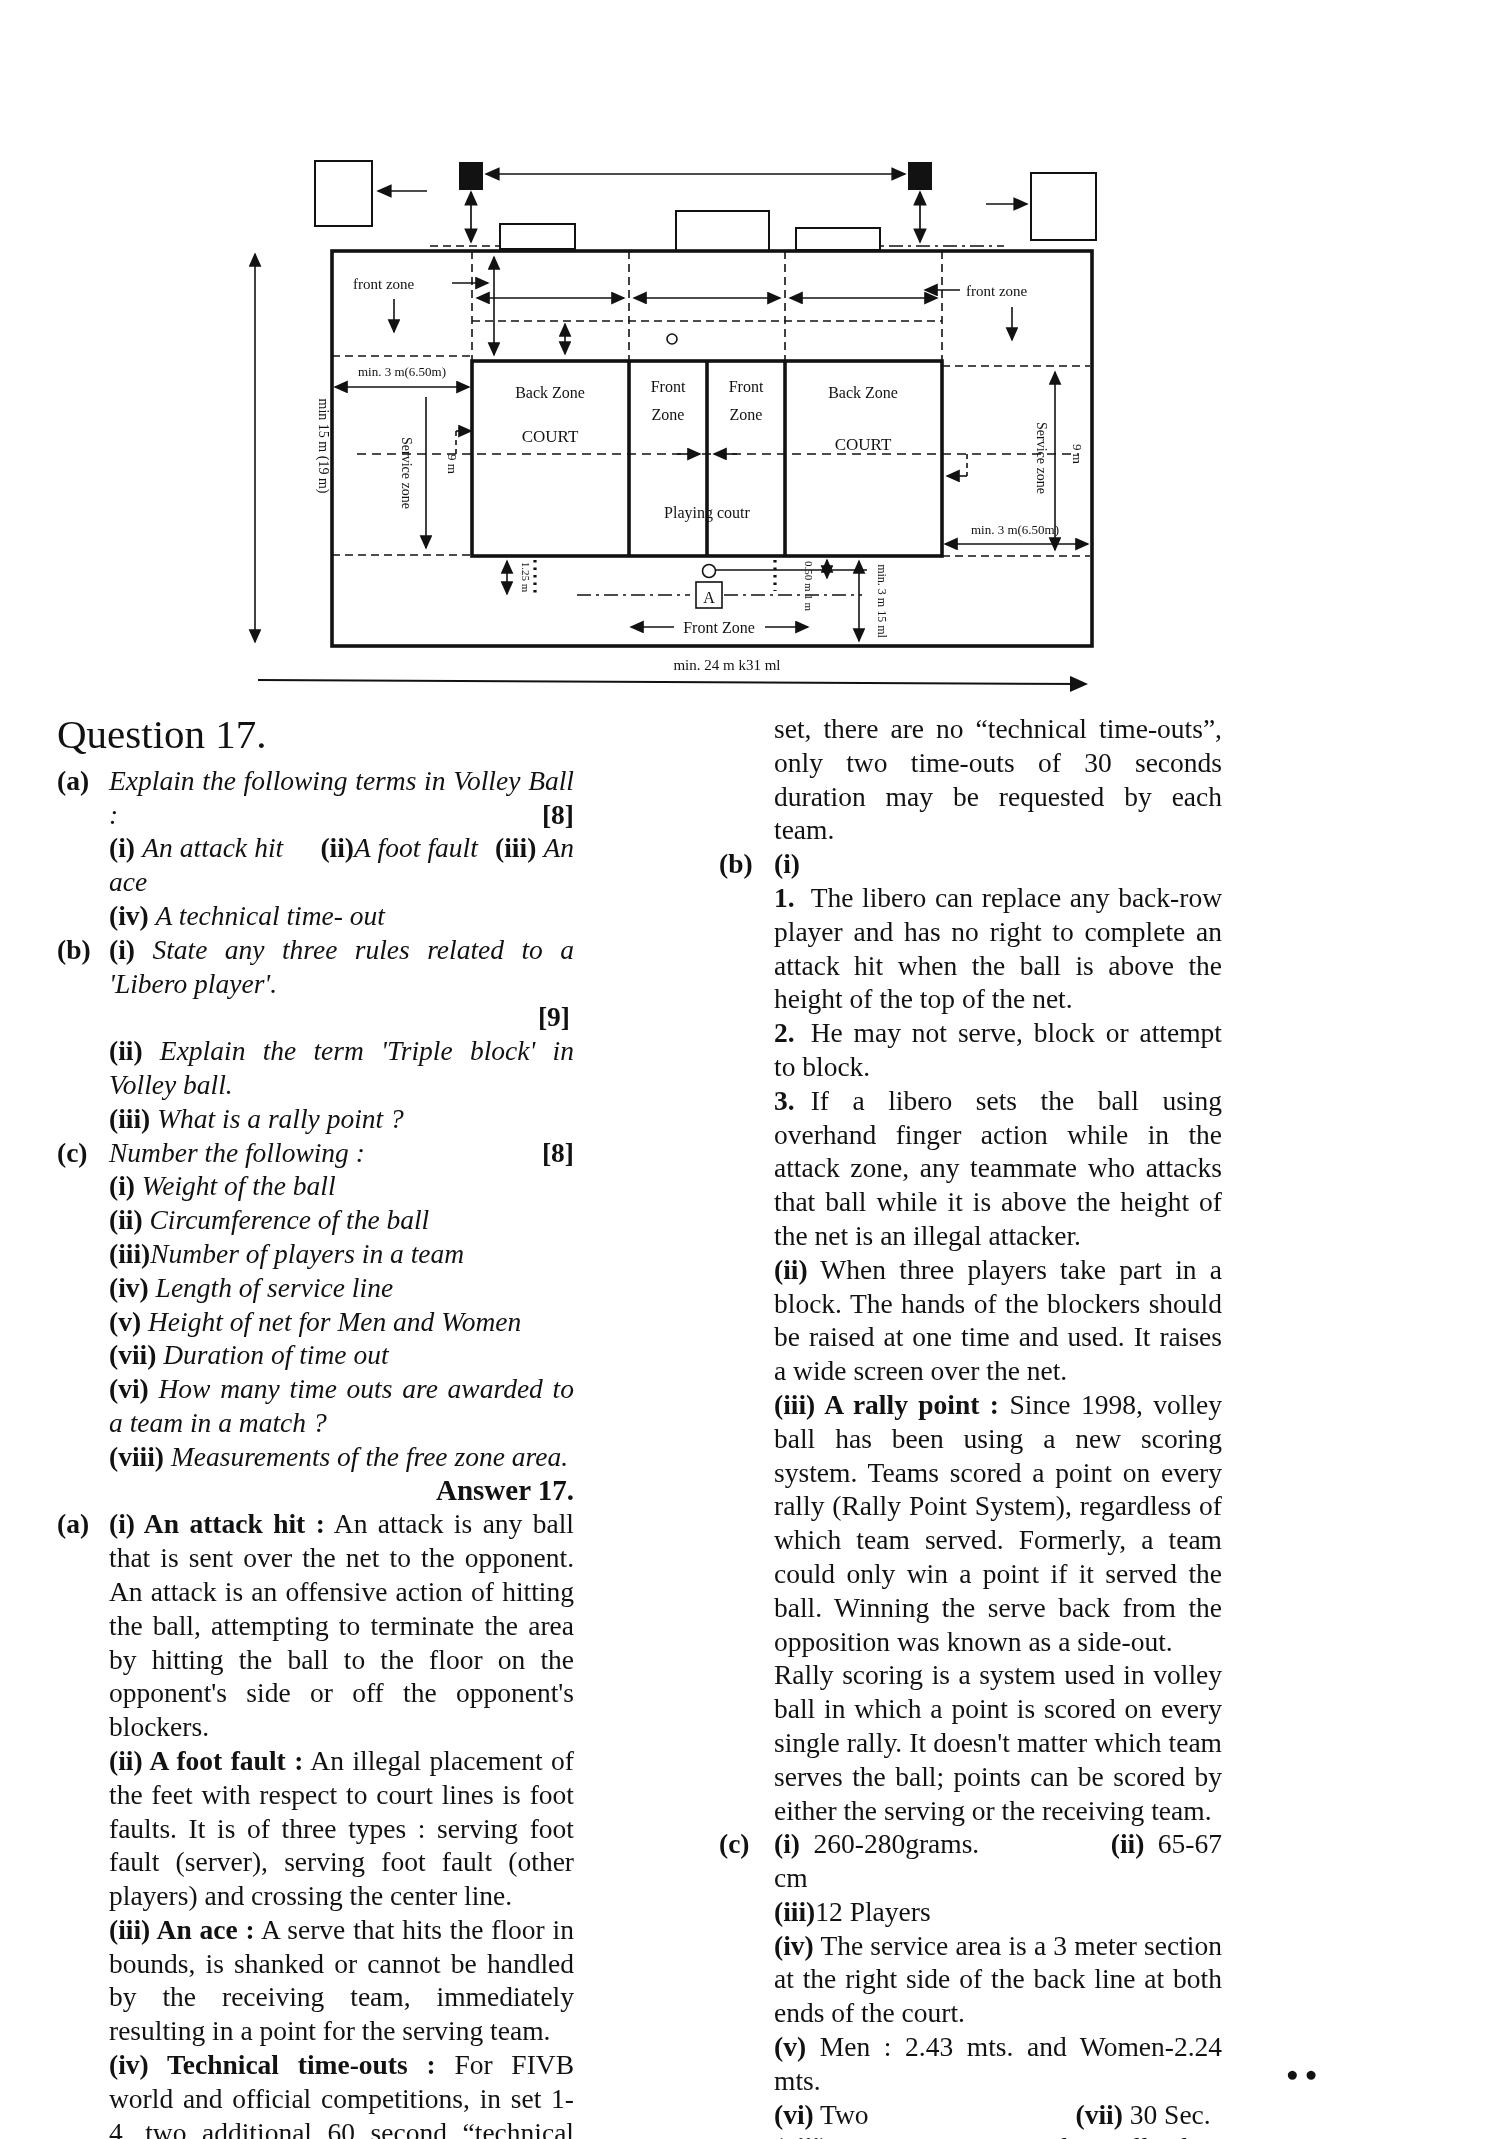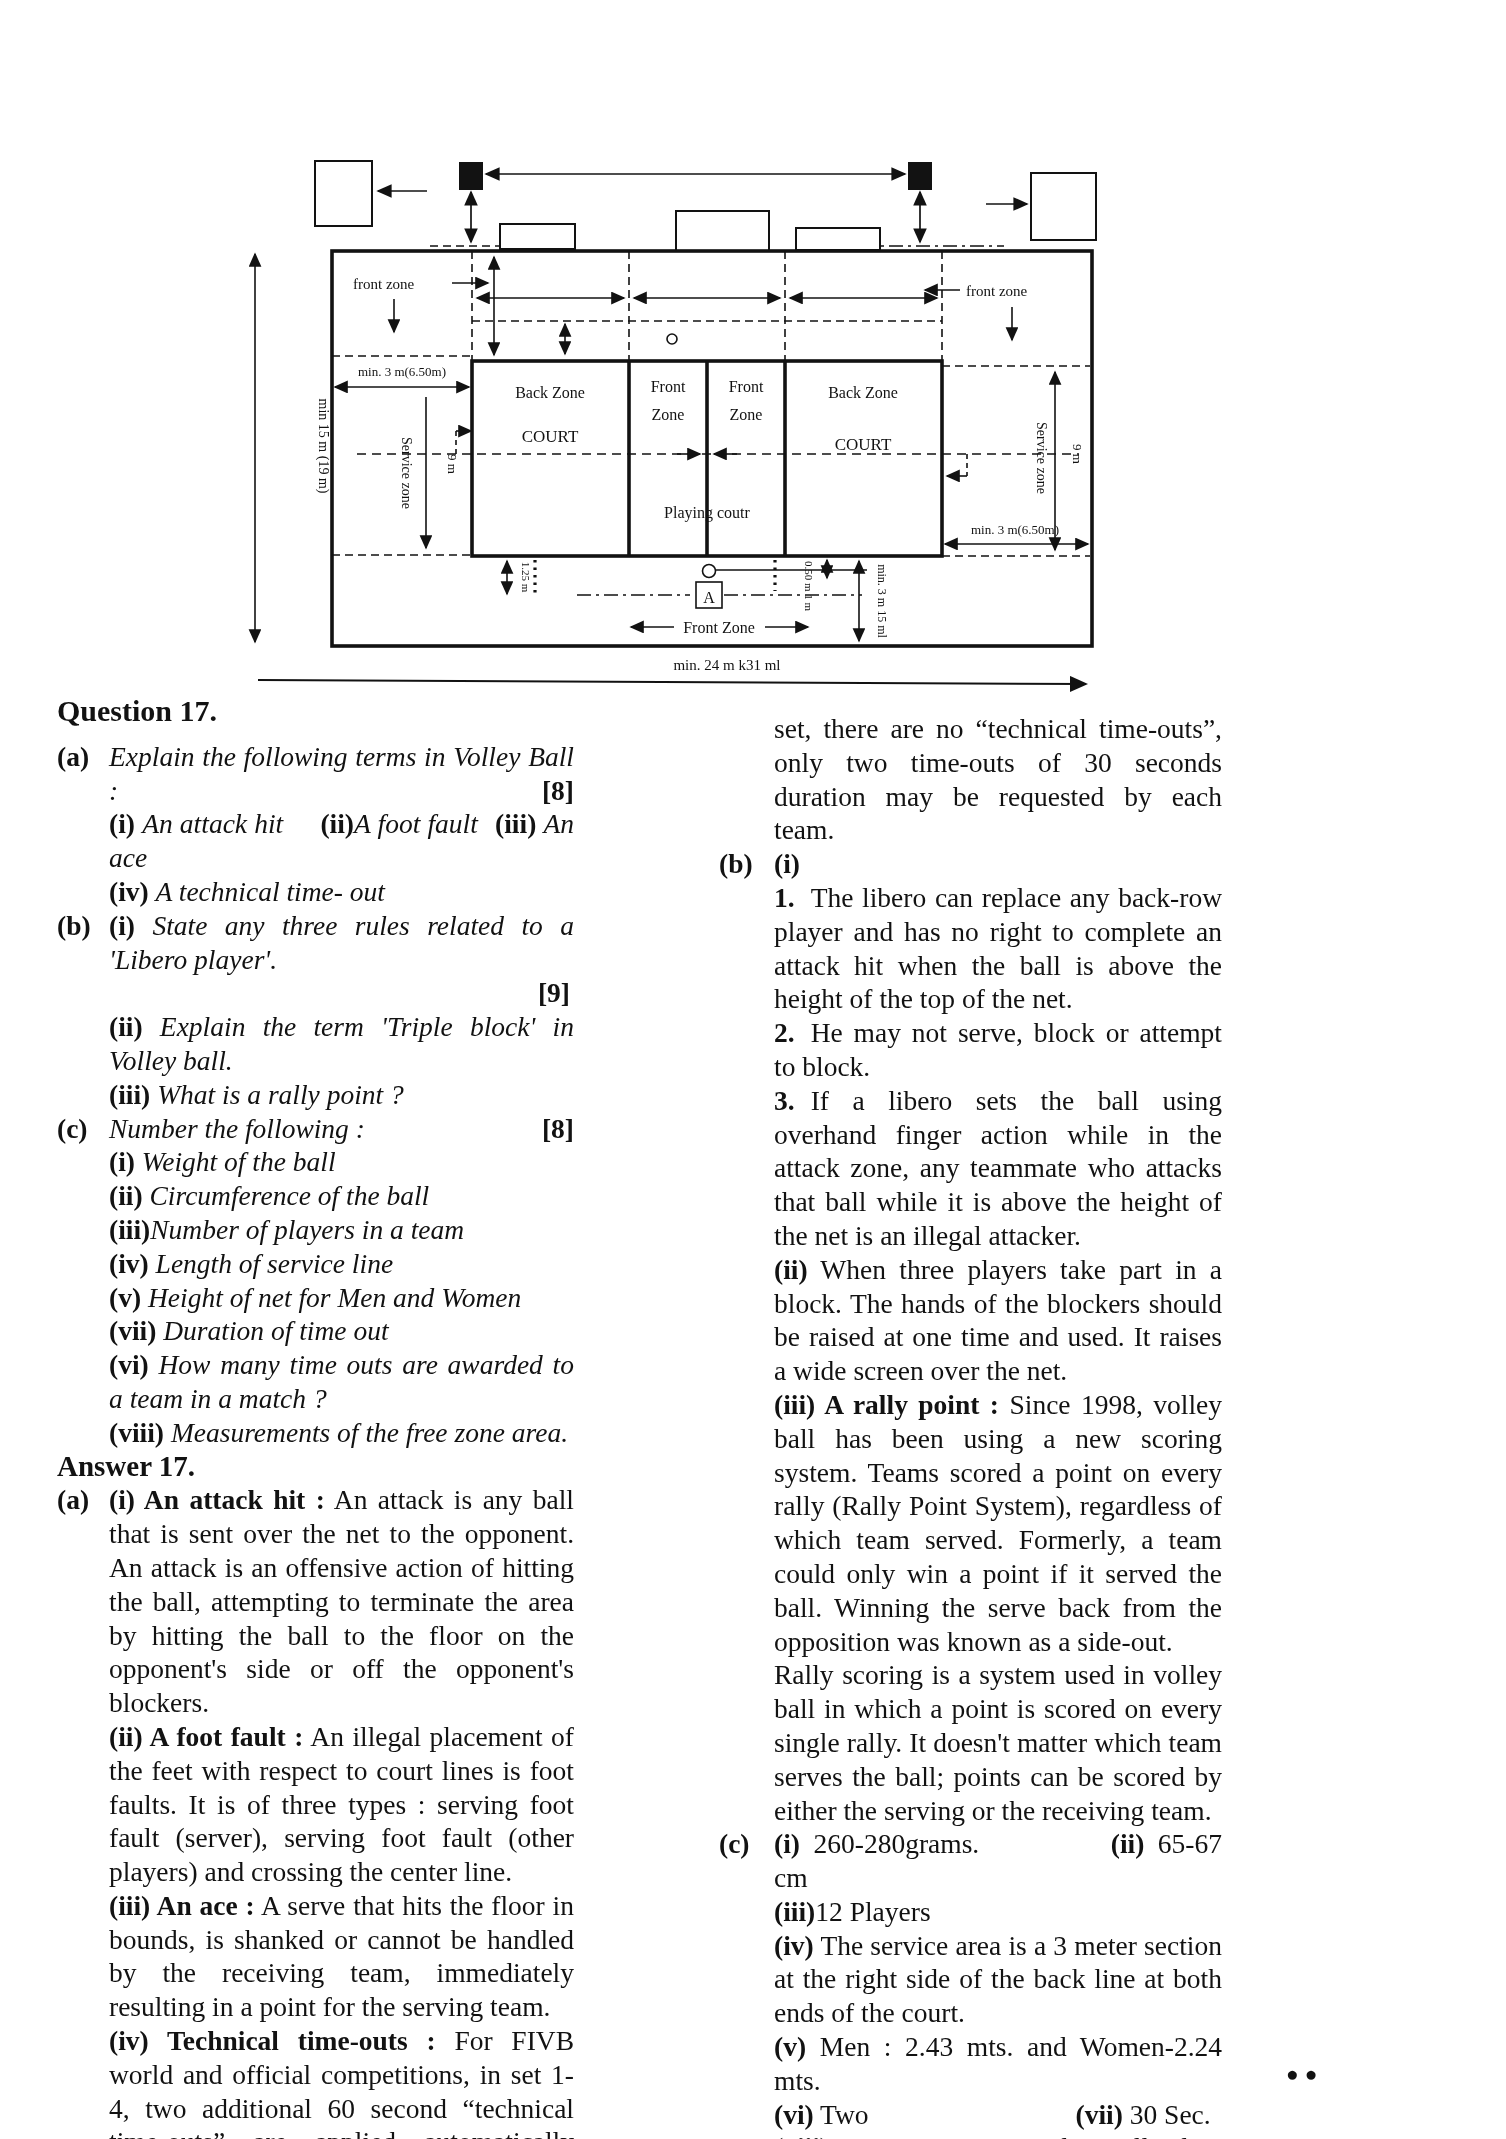--- a/index.html
+++ b/index.html
@@ -5,22 +5,22 @@
   html,body{margin:0;padding:0;}
   body{
     width:1506px;height:2139px;position:relative;background:#ffffff;
     font-family:"Liberation Serif", serif;color:#121212;overflow:hidden;
   }
   .diagram-wrap{position:absolute;left:222px;top:86px;width:892px;height:624px;}
   svg text{fill:#121212;}
   .col{position:absolute;font-size:27.5px;line-height:33.8px;}
   .col-left{left:57px;top:694px;width:517px;}
   .col-right{left:719px;top:712px;width:503px;}
-  .q-heading{font-weight:bold;font-size:30px;margin-bottom:12px;}
-  .ans-heading{font-weight:bold;font-size:29px;}
+  .q-heading{font-weight:normal;font-size:41px;margin-bottom:12px;margin-top:24px;}
+  .ans-heading{font-weight:bold;font-size:29px;text-align:right;}
   .row{display:flex;}
   .m{flex:0 0 52px;font-weight:bold;}
   .m-sm{flex:0 0 55px;font-weight:bold;}
   .t{flex:1;text-align:justify;}
   .it{font-style:italic;}
   .bm{font-weight:bold;font-style:normal;}
   .marks{font-weight:bold;float:right;}
   .marks-line{text-align:right;font-weight:bold;padding-right:4px;}
   .gap1{margin-left:30px;}
   .gap2{margin-left:10px;}

